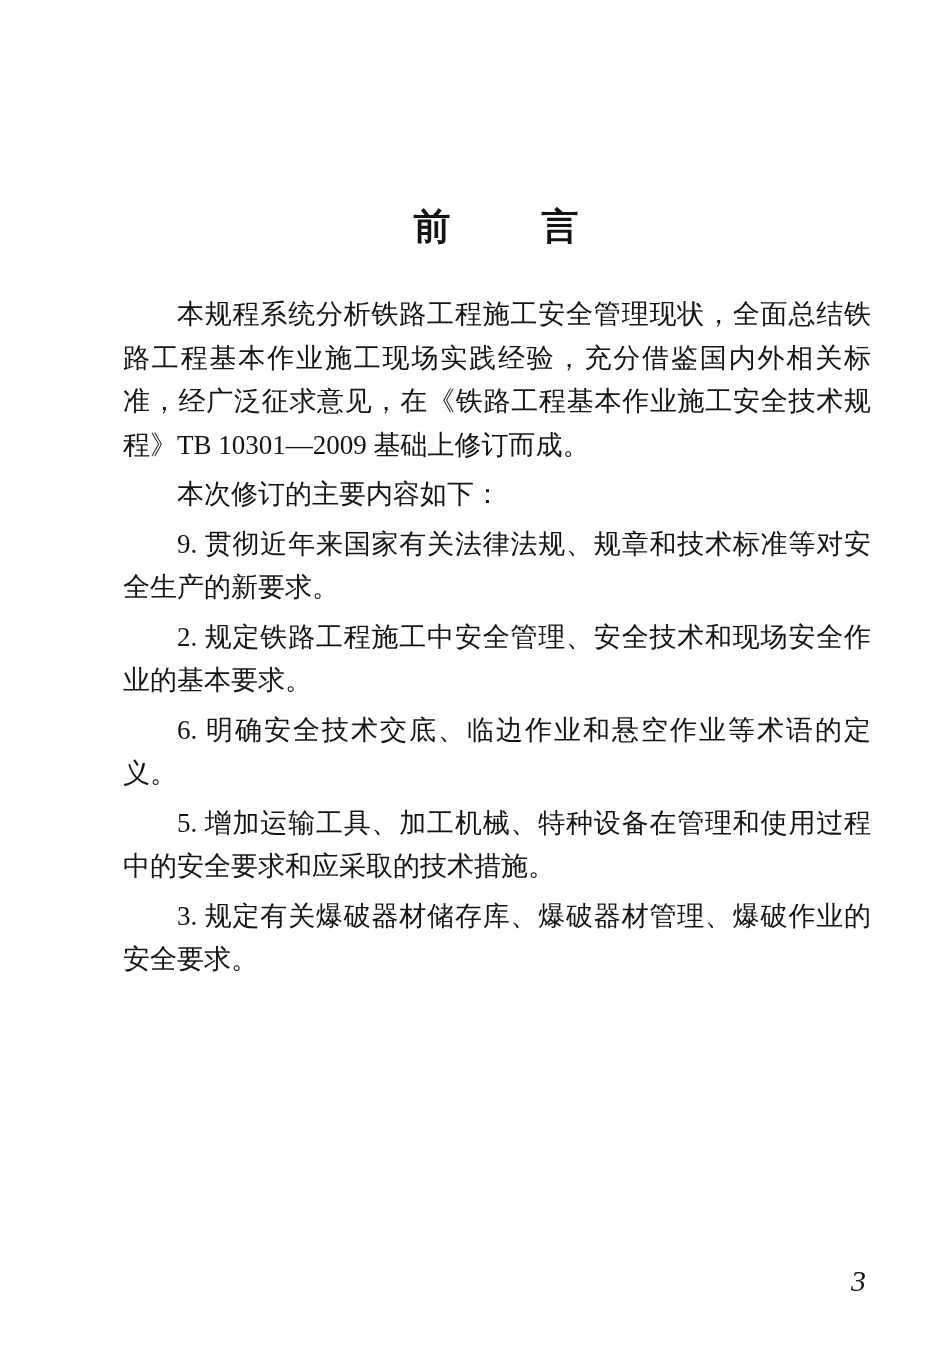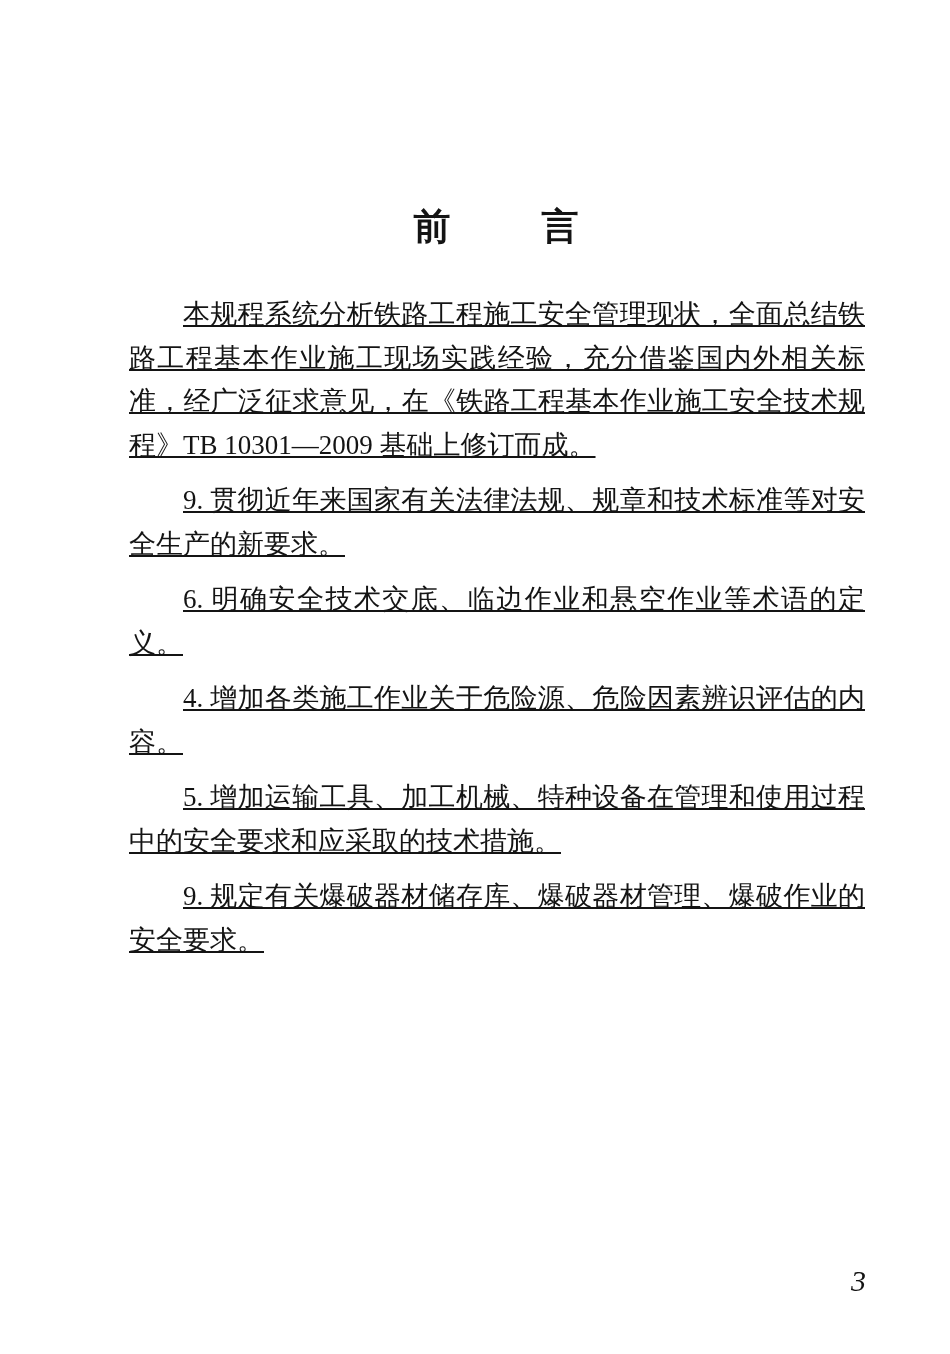--- a/index.html
+++ b/index.html
@@ -28,45 +28,45 @@
     line-height: 48px;
   }
   .doc-body {
     margin: 42px 95px 0 95px;
     width: 760px;
     font-size: 27px;
     line-height: 43.5px;
     text-align: justify;
   }
   .doc-body p {
-    margin: 12px;
+    margin: 6px;
     padding: 0;
     text-indent: 2em;
-    text-decoration: underline;
   }
   .page-number {
     position: absolute;
     right: 106px;
     bottom: 58px;
     font-size: 30px;
     font-style: italic;
     line-height: 1;
   }
 </style>
 </head>
 <body>
 
 <div class="page">
 
   <h1 class="doc-title">前 言</h1>
 
   <div class="doc-body">
     <p>本规程系统分析铁路工程施工安全管理现状，全面总结铁路工程基本作业施工现场实践经验，充分借鉴国内外相关标准，经广泛征求意见，在《铁路工程基本作业施工安全技术规程》TB 10301—2009 基础上修订而成。</p>
+    <p>本次修订的主要内容如下：</p>
     <p>9. 贯彻近年来国家有关法律法规、规章和技术标准等对安全生产的新要求。</p>
+    <p>2. 规定铁路工程施工中安全管理、安全技术和现场安全作业的基本要求。</p>
     <p>6. 明确安全技术交底、临边作业和悬空作业等术语的定义。</p>
-    <p>4. 增加各类施工作业关于危险源、危险因素辨识评估的内容。</p>
     <p>5. 增加运输工具、加工机械、特种设备在管理和使用过程中的安全要求和应采取的技术措施。</p>
-    <p>9. 规定有关爆破器材储存库、爆破器材管理、爆破作业的安全要求。</p>
+    <p>3. 规定有关爆破器材储存库、爆破器材管理、爆破作业的安全要求。</p>
   </div>
 
   <div class="page-number">3</div>
 
 </div>
 
 </body></html>

